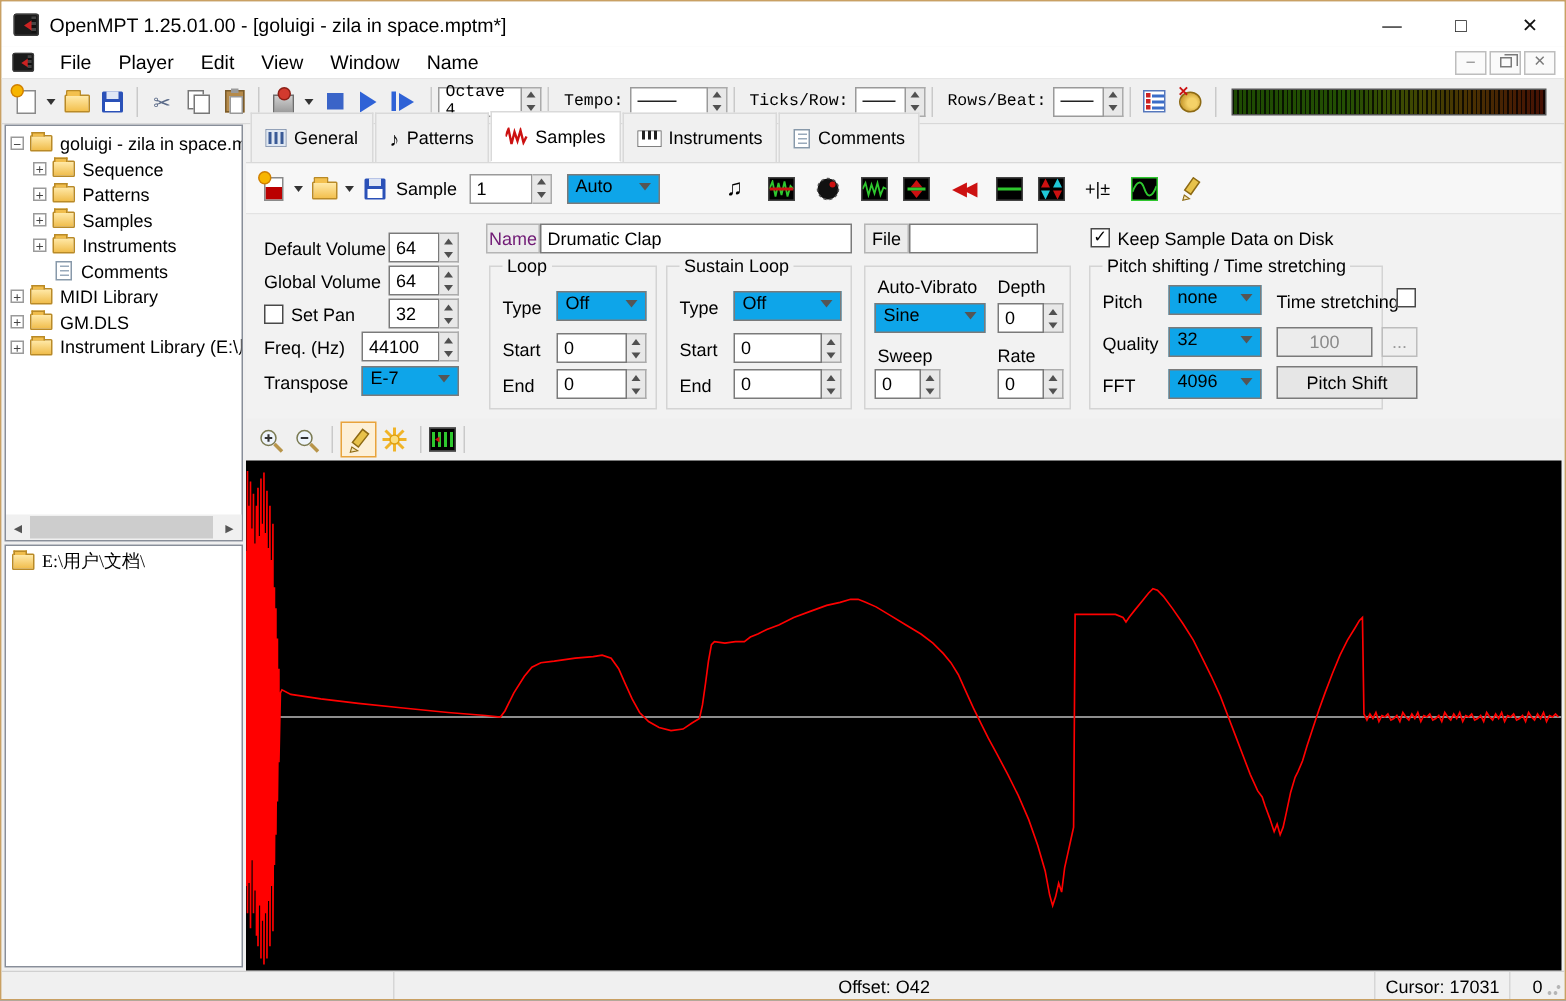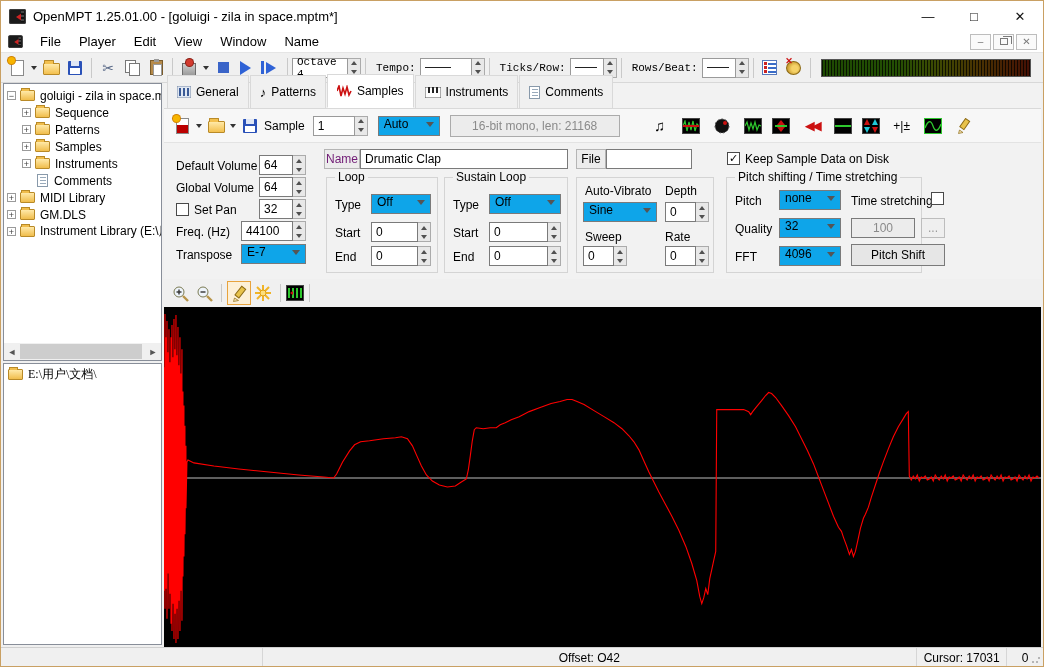--- a/index.html
+++ b/index.html
@@ -375,21 +375,20 @@
         <div class="tb-box" style="width:42px;font-family:'Liberation Sans',sans-serif;font-size:12px;">1</div>
         <div class="spin-ud">
             <i class="u"></i>
             <i class="d"></i>
           </div>
         <div class="sb-gap"></div>
         <div class="combo" style="position:static;width:62px;">
             <span>Auto</span>
           </div>
         <div class="sb-gap"></div>
-        <div class="edit disabled" style="position:static;width:170px;height:22px;border-color:#ababab;">16-bit mono, len: 21168</div>
         <div class="sb-gap" style="width:28px;"></div>
         <div class="tb-btn">
             <span style="font-size:15px;">♫</span>
           </div>
         <div class="sb-gap"></div>
         <div class="tile">
             <svg width="16" height="12">
               <polyline points="0,6 2,1 4,11 6,2 8,10 10,1 12,11 14,4 16,6" fill="none" stroke="#2ec72e" stroke-width="1.2"></polyline>
               <rect x="0" y="5" width="16" height="2" fill="#cc1111"></rect>
             </svg>

